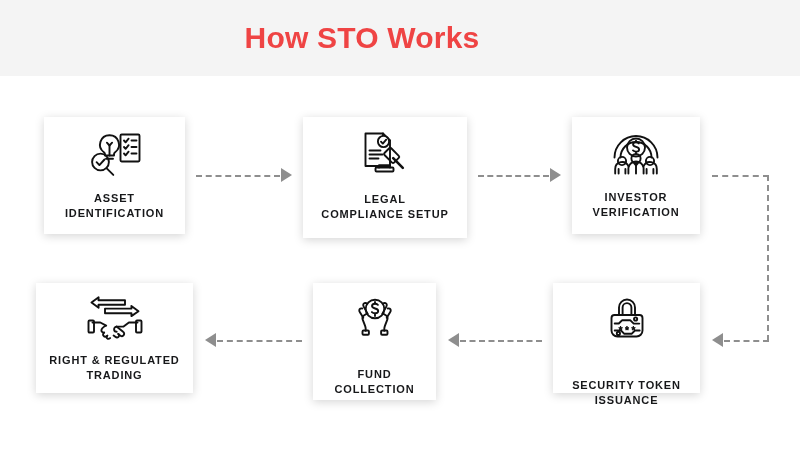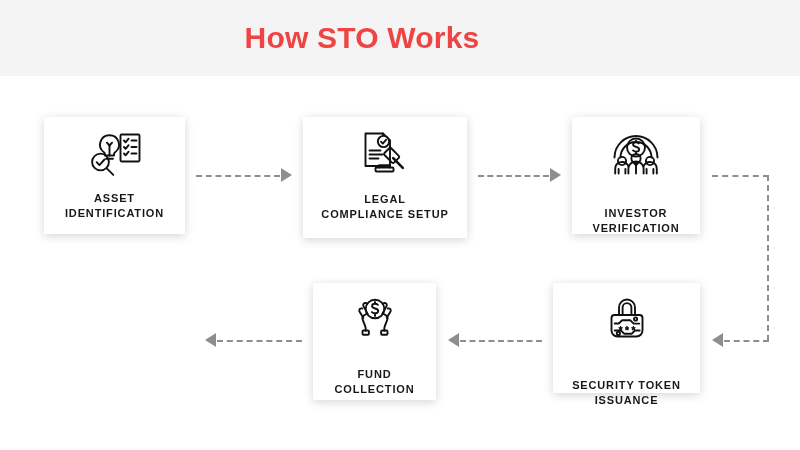--- a/index.html
+++ b/index.html
@@ -62,21 +62,21 @@
 
   #card-1 .card-icon{padding-top:14px;}
   #card-2 .card-icon{padding-top:14px;}
   #card-3 .card-icon{padding-top:14px;}
   #card-4 .card-icon{padding-top:13px;}
   #card-5 .card-icon{padding-top:13px;}
   #card-6 .card-icon{padding-top:13px;}
 
   #card-1 .card-label{margin-top:14px;}
   #card-2 .card-label{margin-top:15px;text-align:center;}
-  #card-3 .card-label{margin-top:30px;}
+  #card-3 .card-label{margin-top:14px;}
   #card-4 .card-label{margin-top:13px;}
   #card-5 .card-label{margin-top:26px;}
   #card-6 .card-label{margin-top:13px;}
 
   
   .connector{position:absolute;}
   .dash-h{
     position:absolute;height:0;
     border-top:2px dashed #8e8e8e;
   }
@@ -264,14 +264,36 @@
         <path d="M34.7 7.2c1.2-.6 2.6-.1 3 1.1.3.9 0 1.7-.5 2.6l-3.6 6.5"></path>
         <path d="M38.8 12.5c1.3-.4 2.6.3 2.9 1.5.2.8-.1 1.5-.6 2.3l-3.4 5.4"></path>
         <path d="M33.6 17.4l3.2 1.9a3.6 3.6 0 0 1 1.5 4.3l-2.4 6.2c-.4 1.1-.6 2.2-.6 3.3v1.7"></path>
         <rect x="32.1" y="34.5" width="6.4" height="4.2" rx="1"></rect>
       </svg>
     </div>
     <div class="card-label">FUND
 COLLECTION</div>
   </div>
 
+  <div class="card" id="card-6">
+    <div class="card-icon">
+      <svg width="56" height="44" viewBox="0 0 56 44" fill="none" stroke="#111" stroke-width="1.9" stroke-linecap="round" stroke-linejoin="round">
+
+        <path d="M11.5 4.2H38v4.6H11.5l.1 2.9L4.5 6.5l7.1-5.2z"></path>
+
+        <path d="M44.5 12.6H18v4.6h26.5l-.1 2.9 7.1-4.9-7.1-5.3z"></path>
+
+        <path d="M5.5 26.5h7.8l5.9 3.1"></path>
+        <rect x="1.5" y="24.5" width="5.5" height="12" rx="1"></rect>
+        <rect x="49" y="24.5" width="5.5" height="12" rx="1"></rect>
+        <path d="M50.5 26.5h-8.6l-5.3 4.1h-6.9a2.6 2.6 0 0 0 0 5.2"></path>
+        <path d="M18.5 29.8c-2.7 1.7-4.1 3.3-4.1 4.6 0 1.4 1.3 2.4 2.7 2.2"></path>
+        <path d="M17.2 36.6c-1.3 1-1.5 2.4-.6 3.3.8.9 2.3.9 3.4.1"></path>
+        <path d="M20.4 39.6c-1 .9-1.1 2 -.3 2.7.8.7 2.1.6 3-.2"></path>
+        <path d="M29.5 30.6l6.6 5.2c1.2.9 1.4 2.4.6 3.4-.8 1-2.3 1.1-3.5.2l-1.9-1.5"></path>
+        <path d="M31.3 37.9c1 .8 1.1 2.1.2 2.9-.8.8-2.2.8-3.2 0l-1.7-1.3"></path>
+      </svg>
+    </div>
+    <div class="card-label">RIGHT &amp; REGULATED
+TRADING</div>
+  </div>
 
 </div>
 
 </body></html>

